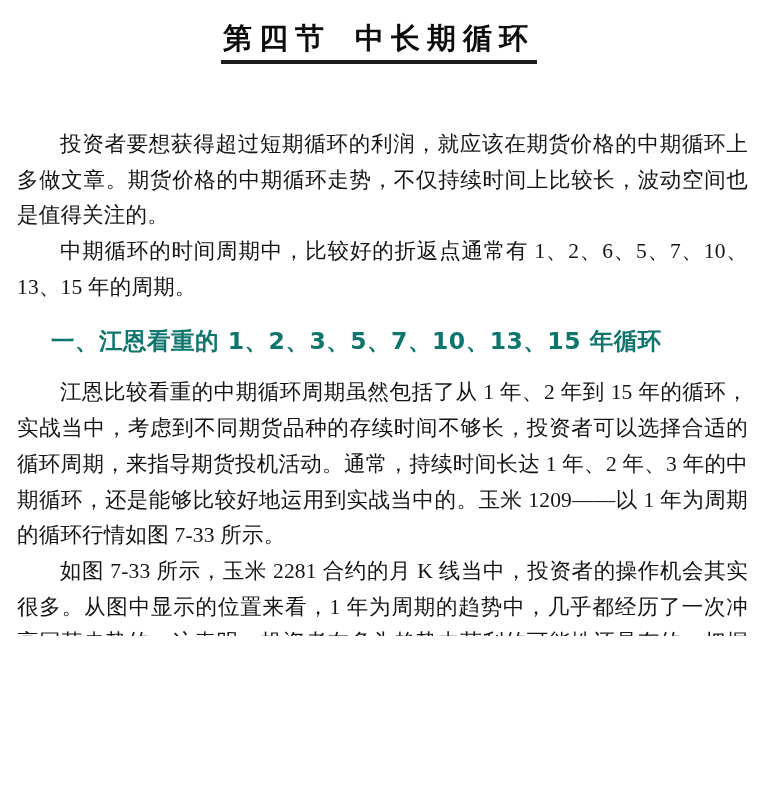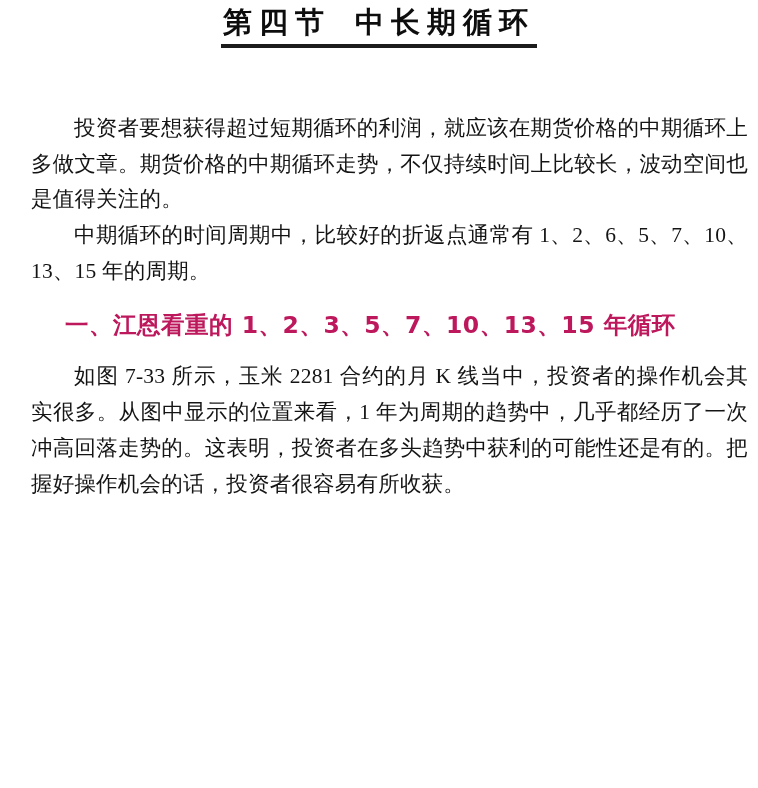--- a/index.html
+++ b/index.html
@@ -4,21 +4,21 @@
 <style>
   html, body {
     margin: 0;
     padding: 0;
     background: #ffffff;
   }
   .page {
     position: relative;
     width: 758px;
     height: 620px;
-    margin: 0 auto;
+    margin: 16px auto;
     background: #ffffff;
     color: #141414;
     font-family: "Liberation Serif", "DejaVu Serif", serif;
     overflow: hidden;
   }
   
   .title-wrap {
     text-align: center;
     margin: 0;
     padding-top: 3px;
@@ -32,42 +32,42 @@
     letter-spacing: 7px;
     color: #0d0d0d;
     border-bottom: 4px solid #1c1c1c;
     padding: 0 2px 5px 2px;
   }
   .title-part2 {
     margin-left: 24px;
   }
   
   .body-text {
-    padding: 0 10px 0 31px;
+    padding: 0 10px 0 17px;
   }
   .para {
     margin: 0;
     font-size: 21.5px;
     line-height: 35.7px;
     text-align: justify;
     text-indent: 2em;
     letter-spacing: 0.2px;
   }
   .para.first-after-title {
     margin-top: 63px;
   }
   
   .sub-heading {
     margin: 21px 0 19px 0;
     padding-left: 34px;
     font-family: "DejaVu Sans", "Liberation Sans", sans-serif;
     font-weight: 700;
     font-size: 23.5px;
     line-height: 30px;
-    color: #be185d;
+    color: #0f766e;
     letter-spacing: 0.5px;
   }
 </style>
 </head>
 <body>
 
 <div class="page">
 
   <h1 class="title-wrap">
     <span class="title-inner">
@@ -77,18 +77,19 @@
 
   <div class="body-text">
 
     <p class="para first-after-title">投资者要想获得超过短期循环的利润，就应该在期货价格的中期循环上多做文章。期货价格的中期循环走势，不仅持续时间上比较长，波动空间也是值得关注的。</p>
 
 
     <p class="para">中期循环的时间周期中，比较好的折返点通常有 1、2、6、5、7、10、13、15 年的周期。</p>
 
     <h2 class="sub-heading">一、江恩看重的 1、2、3、5、7、10、13、15 年循环</h2>
 
+    <p class="para">江恩比较看重的中期循环周期虽然包括了从 1 年、2 年到 15 年的循环，实战当中，考虑到不同期货品种的存续时间不够长，投资者可以选择合适的循环周期，来指导期货投机活动。通常，持续时间长达 1 年、2 年、3 年的中期循环，还是能够比较好地运用到实战当中的。玉米 1209——以 1 年为周期的循环行情如图 7-33 所示。</p>
 
     <p class="para">如图 7-33 所示，玉米 2281 合约的月 K 线当中，投资者的操作机会其实很多。从图中显示的位置来看，1 年为周期的趋势中，几乎都经历了一次冲高回落走势的。这表明，投资者在多头趋势中获利的可能性还是有的。把握好操作机会的话，投资者很容易有所收获。</p>
 
   </div>
 
 </div>
 
 </body></html>

